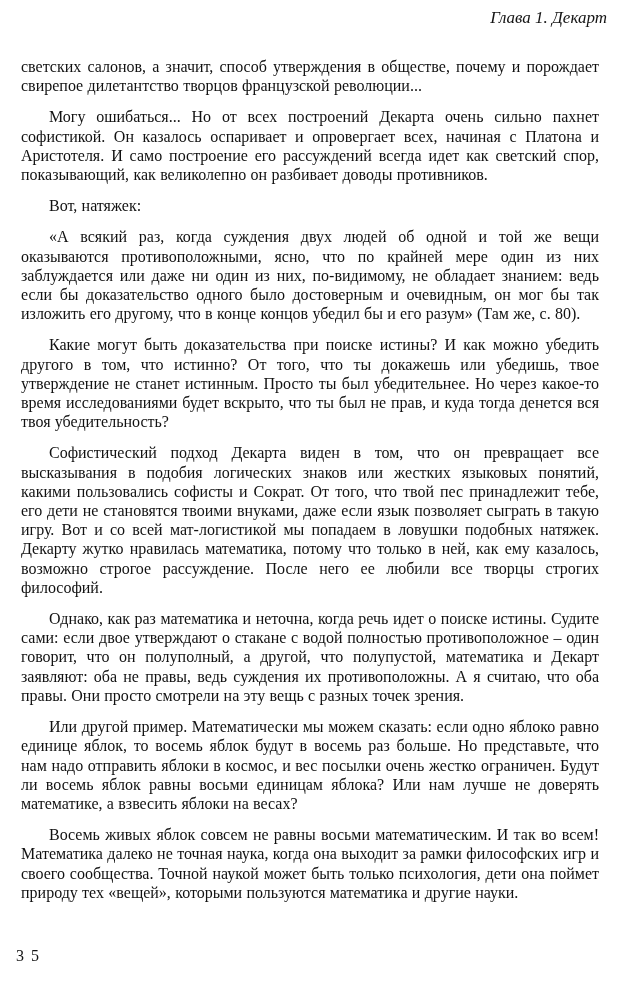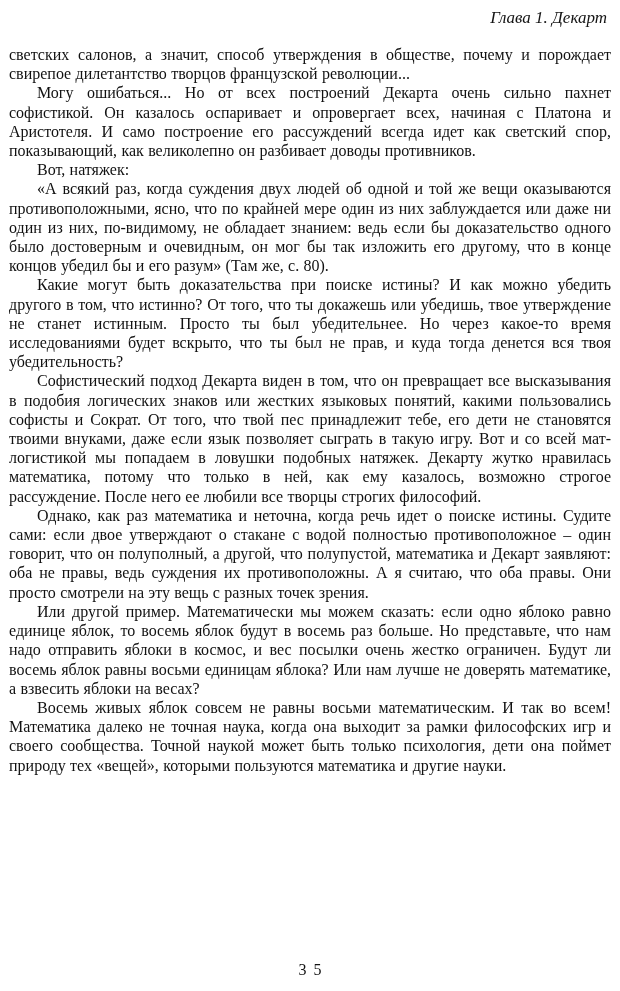--- a/index.html
+++ b/index.html
@@ -8,21 +8,21 @@
     background: #f4f4f2;
   }
   .page {
     position: relative;
     width: 620px;
     height: 991px;
     margin: 0 auto;
     background: #ffffff;
     color: #111111;
     box-sizing: border-box;
-    padding: 8px 9px 12px 9px;
+    padding: 8px 9px 26px 9px;
     overflow: hidden;
     display: flex;
     flex-direction: column;
     font-family: "Liberation Serif", "DejaVu Serif", serif;
   }
   .running-header {
     text-align: right;
     font-style: italic;
     font-size: 17px;
     line-height: 20px;
@@ -33,31 +33,31 @@
   .body-text {
     flex: 1 1 auto;
     font-size: 16px;
     line-height: 19.2px;
     text-align: justify;
     hyphens: auto;
     -webkit-hyphens: auto;
     word-spacing: 0.02em;
   }
   .para {
-    margin: 0;
+    margin: 12px;
     text-indent: 28px;
   }
   .para.no-indent {
     text-indent: 0;
   }
   .quote-italic {
   }
   .page-number {
     flex: 0 0 auto;
-    text-align: center;
+    text-align: left;
     font-size: 16px;
     letter-spacing: 7px;
     padding-left: 7px; 
     margin-top: 22px;
     color: #141414;
   }
 </style>
 </head>
 <body>
 

